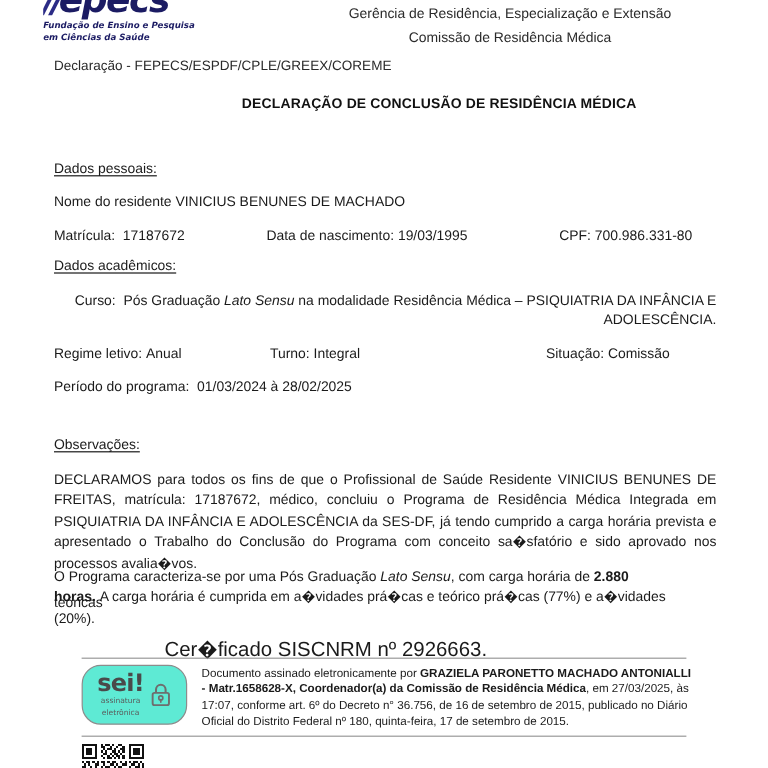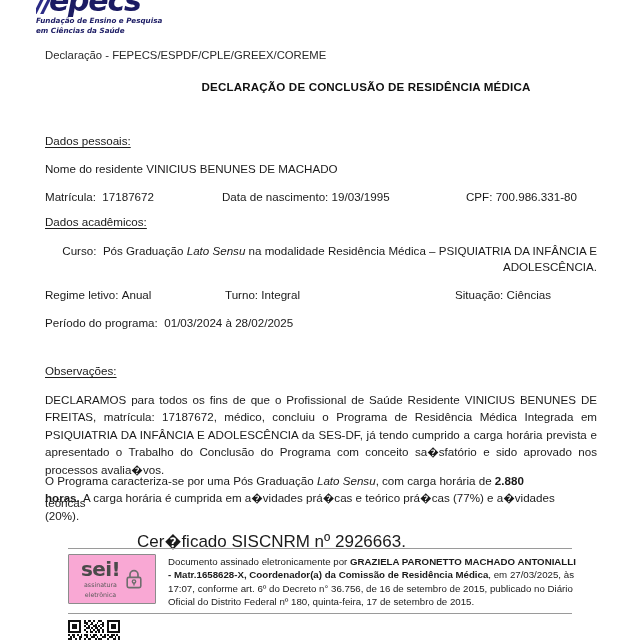--- a/index.html
+++ b/index.html
@@ -170,28 +170,28 @@
     width: 508px;
     display: flex;
     align-items: flex-start;
     gap: 12px;
   }
   .sei-badge {
     flex: 0 0 auto;
     width: 88px;
     height: 50px;
     border: 1px solid #8c8c8c;
-    border-radius: 1px;
+    border-radius: 16px;
     box-sizing: border-box;
     display: flex;
     align-items: center;
     justify-content: center;
     gap: 5px;
     padding: 3px 4px;
-    background: #f9a8d4;
+    background: #5eead4;
   }
   .sei-text { text-align: center; line-height: 1; }
   .sei-word {
     font-family: "DejaVu Sans", sans-serif;
     font-weight: 700;
     font-size: 20px;
     color: #4a4a4a;
     letter-spacing: -0.6px;
     line-height: 20px;
   }
@@ -229,20 +229,24 @@
 <div class="page">
 
   <div class="header">
 
     <div class="logo-wrap">
       <div class="logo-mark"><span class="slash">//</span><span>epecs</span></div>
       <div class="logo-sub">Fundação de Ensino e Pesquisa</div>
       <div class="logo-sub">em Ciências da Saúde</div>
     </div>
 
+    <div class="header-lines">
+      <div class="hl">Gerência de Residência, Especialização e Extensão</div>
+      <div class="hl">Comissão de Residência Médica</div>
+    </div>
   </div>
 
   <div class="declaracao-id">Declaração - FEPECS/ESPDF/CPLE/GREEX/COREME</div>
 
   <div class="doc-title">DECLARAÇÃO DE CONCLUSÃO DE RESIDÊNCIA MÉDICA</div>
 
   <div class="sec-head" style="left:45px; top:134px;">Dados pessoais:</div>
 
   <div class="line" style="left:45px; top:162px;">
     <span>Nome do residente</span><span>&nbsp;</span><span>VINICIUS BENUNES DE MACHADO</span>
@@ -264,21 +268,21 @@
     <span>Curso:</span><span>&nbsp;&nbsp;</span><span>Pós Graduação</span><span>&nbsp;</span><span class="ital">Lato Sensu</span><span>&nbsp;</span><span>na modalidade Residência Médica – PSIQUIATRIA DA INFÂNCIA E ADOLESCÊNCIA.</span>
   </div>
 
   <div class="line" style="left:45px; top:288px;">
     <span>Regime letivo:</span><span>&nbsp;</span><span>Anual</span>
   </div>
   <div class="line" style="left:225px; top:288px;">
     <span>Turno:</span><span>&nbsp;</span><span>Integral</span>
   </div>
   <div class="line" style="left:455px; top:288px;">
-    <span>Situação:</span><span>&nbsp;</span><span>Ciências</span>
+    <span>Situação:</span><span>&nbsp;</span><span>Comissão</span>
   </div>
 
   <div class="line" style="left:45px; top:316px;">
     <span>Período do programa:</span><span>&nbsp;&nbsp;</span><span>01/03/2024 à 28/02/2025</span>
   </div>
 
   <div class="sec-head" style="left:45px; top:364px;">Observações:</div>
 
   <div class="para" style="left:45px; top:391px; width:552px;">DECLARAMOS para todos os fins de que o Profissional de Saúde Residente VINICIUS BENUNES DE FREITAS, matrícula: 17187672, médico, concluiu o Programa de Residência Médica Integrada em PSIQUIATRIA DA INFÂNCIA E ADOLESCÊNCIA da SES-DF, já tendo cumprido a carga horária prevista e apresentado o Trabalho do Conclusão do Programa com conceito sa�sfatório e sido aprovado nos processos avalia�vos.</div>
 

